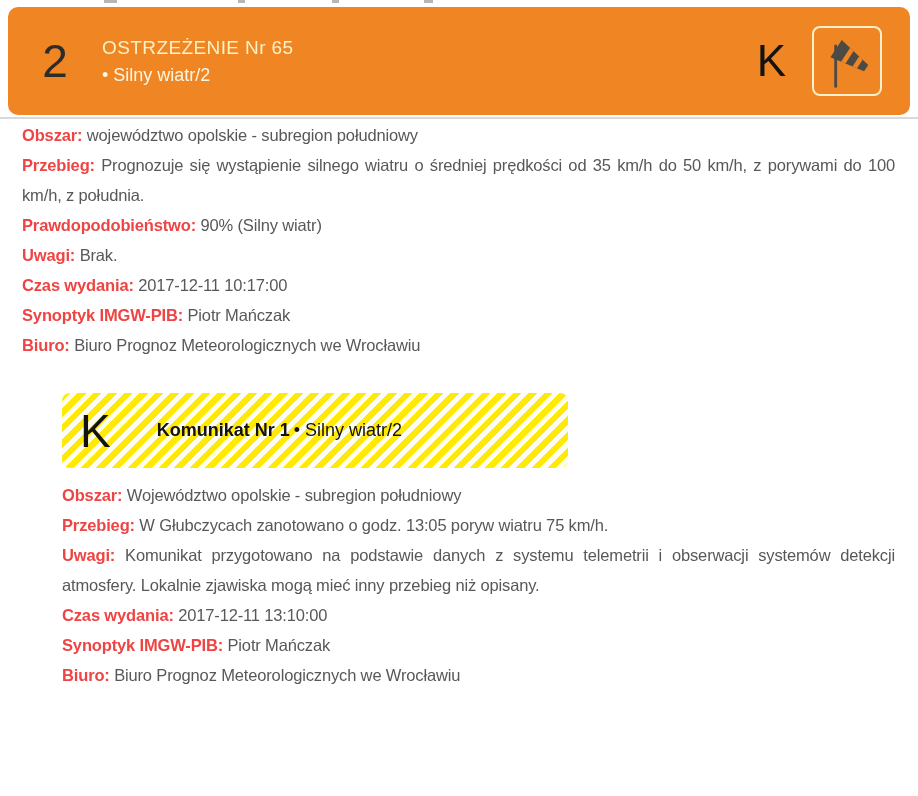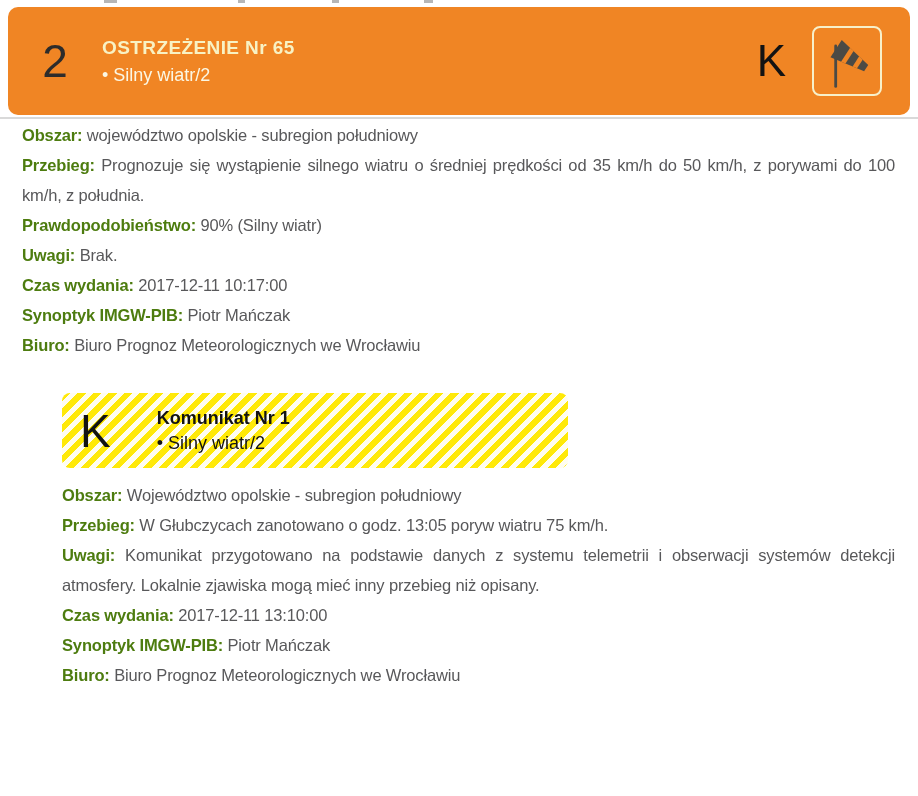--- a/index.html
+++ b/index.html
@@ -22,52 +22,52 @@
   .warning-header {
     position: absolute; left: 8px; top: 7px; width: 902px; height: 108px;
     background: #f08524; border-radius: 10px;
     display: flex; align-items: center;
   }
   .level {
     width: 94px; flex: none; text-align: center;
     font-size: 46px; line-height: 1; color: #2d2c2b;
   }
   .header-titles { display: flex; flex-direction: column; gap: 6px; }
-  .h-title { color: #f8f2c4; font-weight: 700; font-size: 19px; letter-spacing: .4px; }
+  .h-title { color: #f8f2c4; font-weight: 400; font-size: 19px; letter-spacing: .4px; }
   .h-sub   { color: #fbf7e4; font-size: 18px; }
   .k-big {
     margin-left: auto; margin-right: 26px;
     font-size: 44px; line-height: 1; color: #131313;
   }
   .sock-box {
     flex: none; width: 70px; height: 70px; margin-right: 28px;
     border: 2px solid #f7f0ca; border-radius: 8px;
     display: flex; align-items: center; justify-content: center;
   }
 
   .divider { position: absolute; left: 0; top: 117px; width: 918px; height: 2px; background: #d9d9d9; }
 
   
   .fields p {
     line-height: 30px; font-size: 16.5px; letter-spacing: -0.15px;
     color: #58585a; text-align: justify;
   }
-  .fields .lbl { font-weight: 700; color: #4d7c0f; }
+  .fields .lbl { font-weight: 700; color: #ef4444; }
   .body1 { position: absolute; left: 22px; top: 120px; width: 873px; }
   .body2 { position: absolute; left: 62px; top: 480px; width: 833px; }
 
   
   .banner {
     position: absolute; left: 62px; top: 393px; width: 506px; height: 75px;
     border-radius: 8px;
     background: repeating-linear-gradient(135deg, #ffe908 0 6px, #fffdf0 6px 11px);
     display: flex; align-items: center;
   }
   .banner-k { margin-left: 18px; font-size: 46px; line-height: 1; color: #131313; }
-  .banner-titles { margin-left: 46px; display: flex; flex-direction: column; gap: 4px; color: #131313; justify-content: space-between; }
+  .banner-titles { margin-left: 46px; display: flex; flex-direction: row; gap: 4px; color: #131313; justify-content: space-between; }
   .b-title { font-weight: 700; font-size: 18px; }
   .b-sub   { font-size: 18px; }
 </style>
 </head>
 <body>
 
 <div class="page">
 
   <span class="remnant r1"></span>
   <span class="remnant r2"></span>

